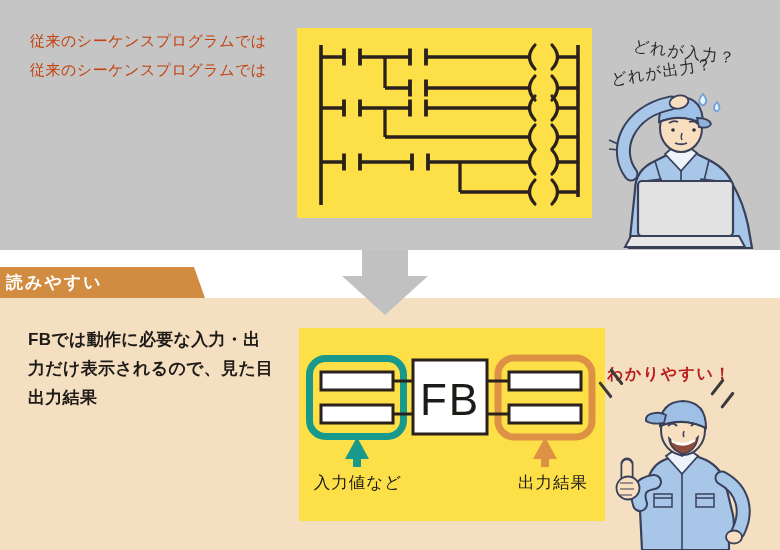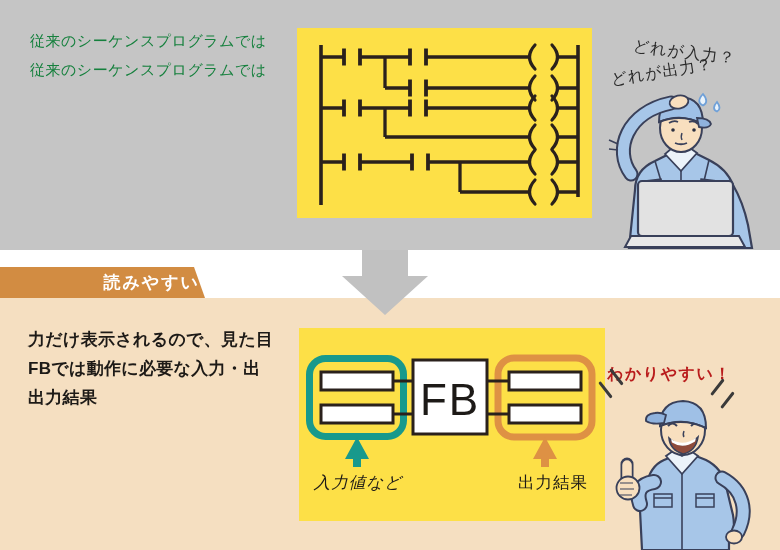--- a/index.html
+++ b/index.html
@@ -6,51 +6,51 @@
   body{font-family:"Liberation Sans","DejaVu Sans",sans-serif;}
   .canvas{position:relative;width:780px;height:550px;overflow:hidden;background:#fff;}
   .abs{position:absolute;}
 
   
   .sec-top{left:0;top:0;width:780px;height:250px;background:#C5C5C5;}
   .band{left:0;top:250px;width:780px;height:48px;background:#FFFFFF;}
   .sec-bottom{left:0;top:298px;width:780px;height:252px;background:#F5DFC1;}
 
   
-  .desc-top{left:30px;top:27px;font-size:15px;line-height:28.6px;color:#15803d;letter-spacing:.5px;}
+  .desc-top{left:30px;top:27px;font-size:15px;line-height:28.6px;color:#c2410c;letter-spacing:.5px;}
   .desc-bottom{left:28px;top:326px;font-size:17px;line-height:28.8px;font-weight:700;color:#1d1a17;letter-spacing:.3px;}
   .desc-top span,.desc-bottom span{display:block;}
 
   
   .panel{background:#fde047;}
   .ladder-panel{left:297px;top:28px;width:295px;height:190px;}
   .fb-panel{left:299px;top:328px;width:306px;height:193px;}
 
   
   .ribbon{left:0;top:267px;width:206px;height:31px;background:#D28C42;
           clip-path:polygon(0 0,194px 0,205px 100%,0 100%);
           display:flex;align-items:center;justify-content:center;}
-  .ribbon span{width:194px;text-align:right;color:#fff;font-weight:700;font-size:17px;letter-spacing:2px;}
+  .ribbon span{width:194px;text-align:left;color:#fff;font-weight:700;font-size:17px;letter-spacing:2px;}
 
   
   .speech{color:#2b2b2b;font-size:16px;font-weight:500;white-space:nowrap;letter-spacing:1px;}
   .sp1{left:633px;top:36px;transform:rotate(7deg);transform-origin:left center;}
   .sp2{left:611px;top:70px;transform:rotate(-9deg);transform-origin:left center;}
   .sp3{left:607px;top:364px;font-weight:700;letter-spacing:1.5px;color:#b91c1c;}
 
   
   .emline{width:2.5px;height:20px;background:#3a3a3a;border-radius:2px;}
   .em-l1{left:615px;top:367px;transform:rotate(-38deg);}
   .em-l2{left:604px;top:380px;transform:rotate(-38deg);}
   .em-r1{left:716px;top:377px;transform:rotate(38deg);}
   .em-r2{left:726px;top:390px;transform:rotate(38deg);}
 
   
   .fb-label{position:absolute;top:144px;width:120px;text-align:center;font-size:16.5px;color:#1d1a17;letter-spacing:1px;}
-  .fb-label.in{left:-1px;font-style:italic;}
+  .fb-label.in{left:-1px;}
   .fb-label.out{left:194px;}
 
   svg{display:block;}
 </style>
 </head>
 <body>
 
 <div class="canvas">
 
   <div class="abs sec-top"></div>
@@ -151,22 +151,22 @@
 
   <svg class="abs" style="left:340px;top:250px;" width="90" height="66" viewBox="0 0 90 66">
     <polygon points="22,0 68,0 68,26 88,26 45,65 2,26 22,26" fill="#C1C1C1"></polygon>
   </svg>
 
   <div class="abs ribbon">
     <span>読みやすい</span>
   </div>
 
   <div class="abs desc-bottom">
+    <span>FBでは動作に必要な入力・出</span>
     <span>力だけ表示されるので、見た目</span>
-    <span>FBでは動作に必要な入力・出</span>
     <span>出力結果</span>
   </div>
 
   <div class="abs panel fb-panel">
     <svg viewBox="0 0 306 160" width="306" height="160">
 
       <rect x="10.5" y="30.5" width="94" height="78" rx="16" fill="none" stroke="#18998C" stroke-width="7"></rect>
       <rect x="199" y="30" width="94" height="79" rx="16" fill="none" stroke="#DE9144" stroke-width="7"></rect>
 
       <g stroke="#2A211C" stroke-width="3">

